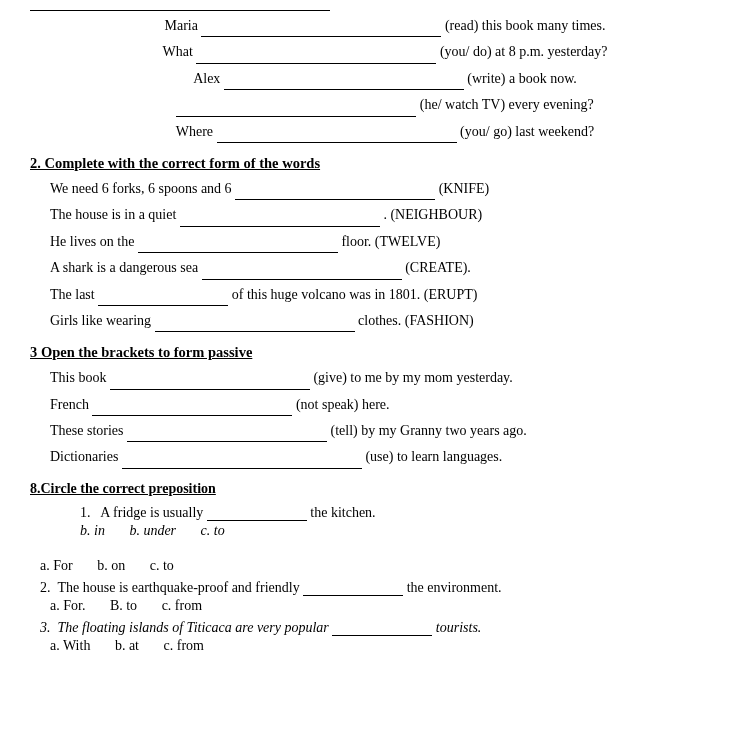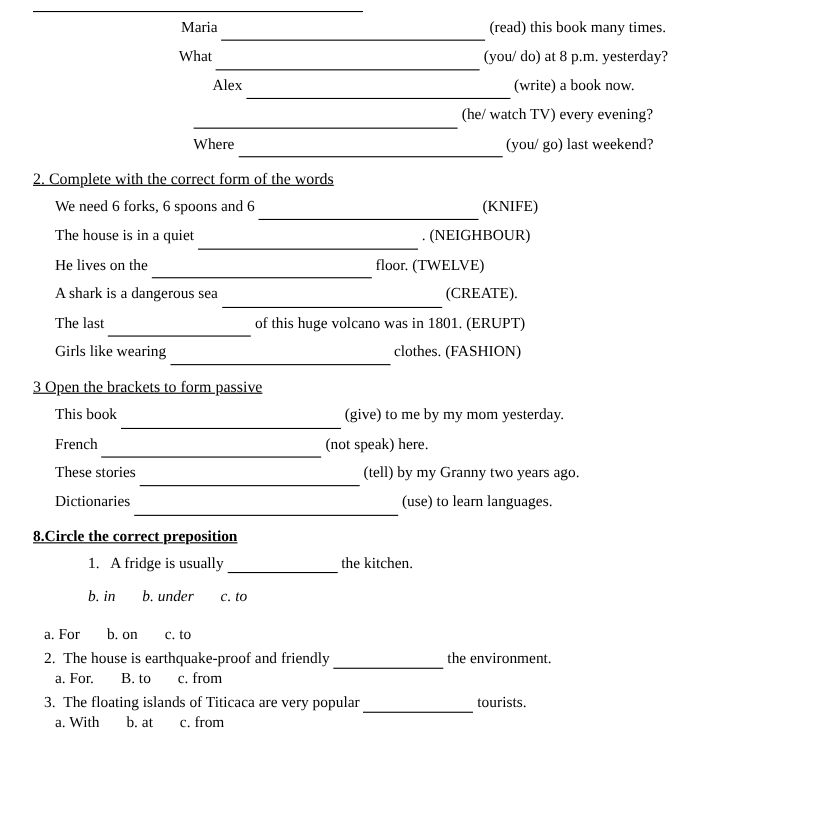--- a/index.html
+++ b/index.html
@@ -9,21 +9,21 @@
       font-size: 14px;
       color: #000;
       width: 750px;
       min-height: 750px;
       padding: 10px 30px 20px 30px;
     }
     .section {
       margin-bottom: 12px;
     }
     .section-title {
-      font-weight: normal;
+      font-weight: bold;
       text-decoration: underline;
       margin-bottom: 6px;
       font-size: 14.5px;
     }
     .item-list {
       list-style: none;
       padding-left: 10px;
     }
     .item-list li {
       margin-bottom: 4px;
@@ -150,21 +150,21 @@
         <span> (use) to learn languages.</span>
       </li>
     </ol>
   </div>
 
   <div class="section">
     <div style="margin-bottom:8px;">
       <span style="text-decoration:underline; font-weight:bold;">8.Circle the correct preposition</span>
     </div>
 
-    <div style="padding-left:50px; margin-bottom:14px;">
+    <div style="padding-left:50px; margin-bottom:2px;">
       <span>1. &nbsp; A fridge is usually </span>
       <span class="blank blank-sm"></span>
       <span> the kitchen.</span>
     </div>
     <div style="padding-left:50px; margin-bottom:19px;font-style:italic;">
       <span>b. in</span>
       &nbsp;&nbsp;&nbsp;&nbsp;&nbsp;
       <span>b. under</span>
       &nbsp;&nbsp;&nbsp;&nbsp;&nbsp;
       <span>c. to</span>
@@ -184,21 +184,21 @@
       <span> the environment.</span>
     </div>
     <div style="padding-left:20px; margin-bottom:6px;">
       <span>a. For.</span>
       &nbsp;&nbsp;&nbsp;&nbsp;&nbsp;
       <span>B. to</span>
       &nbsp;&nbsp;&nbsp;&nbsp;&nbsp;
       <span>c. from</span>
     </div>
 
-    <div style="padding-left:10px; margin-bottom:2px;">
+    <div style="padding-left:10px; margin-bottom:2px;font-style:italic;">
       <span>3. &nbsp;The floating islands of Titicaca are very popular </span>
       <span class="blank blank-sm"></span>
       <span> tourists.</span>
     </div>
     <div style="padding-left:20px; margin-bottom:6px;">
       <span>a. With</span>
       &nbsp;&nbsp;&nbsp;&nbsp;&nbsp;
       <span>b. at</span>
       &nbsp;&nbsp;&nbsp;&nbsp;&nbsp;
       <span>c. from</span>

